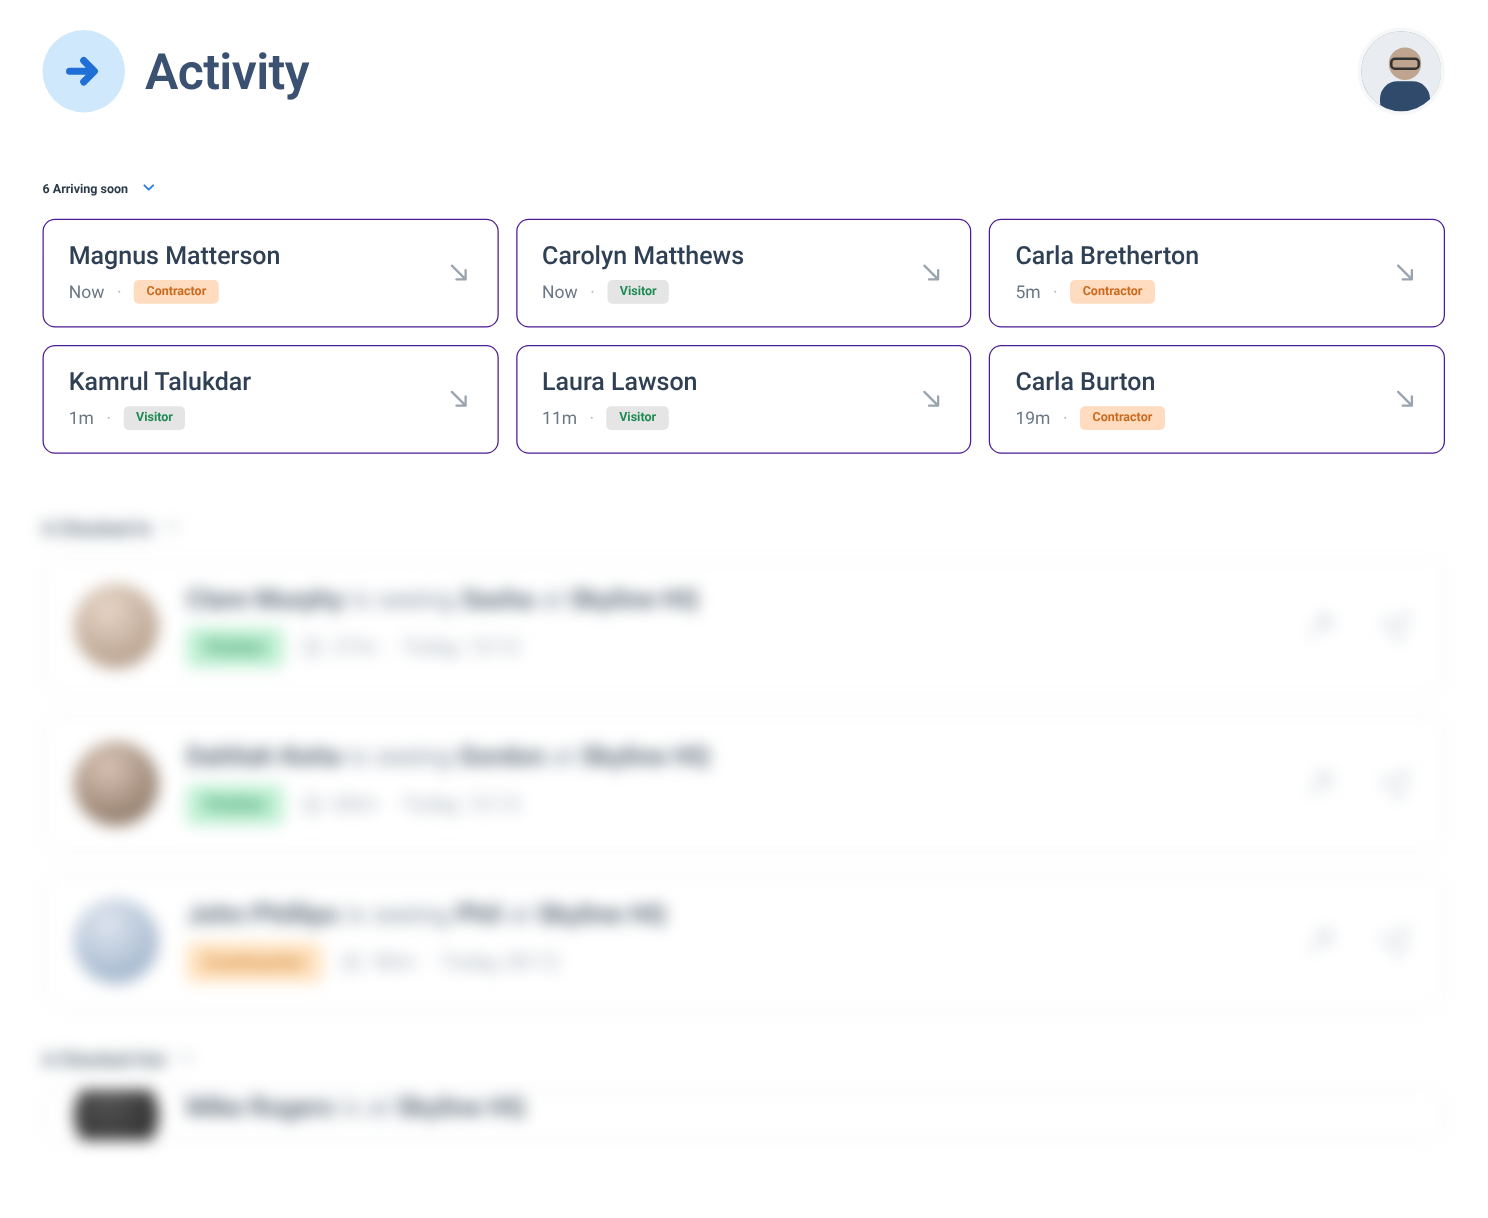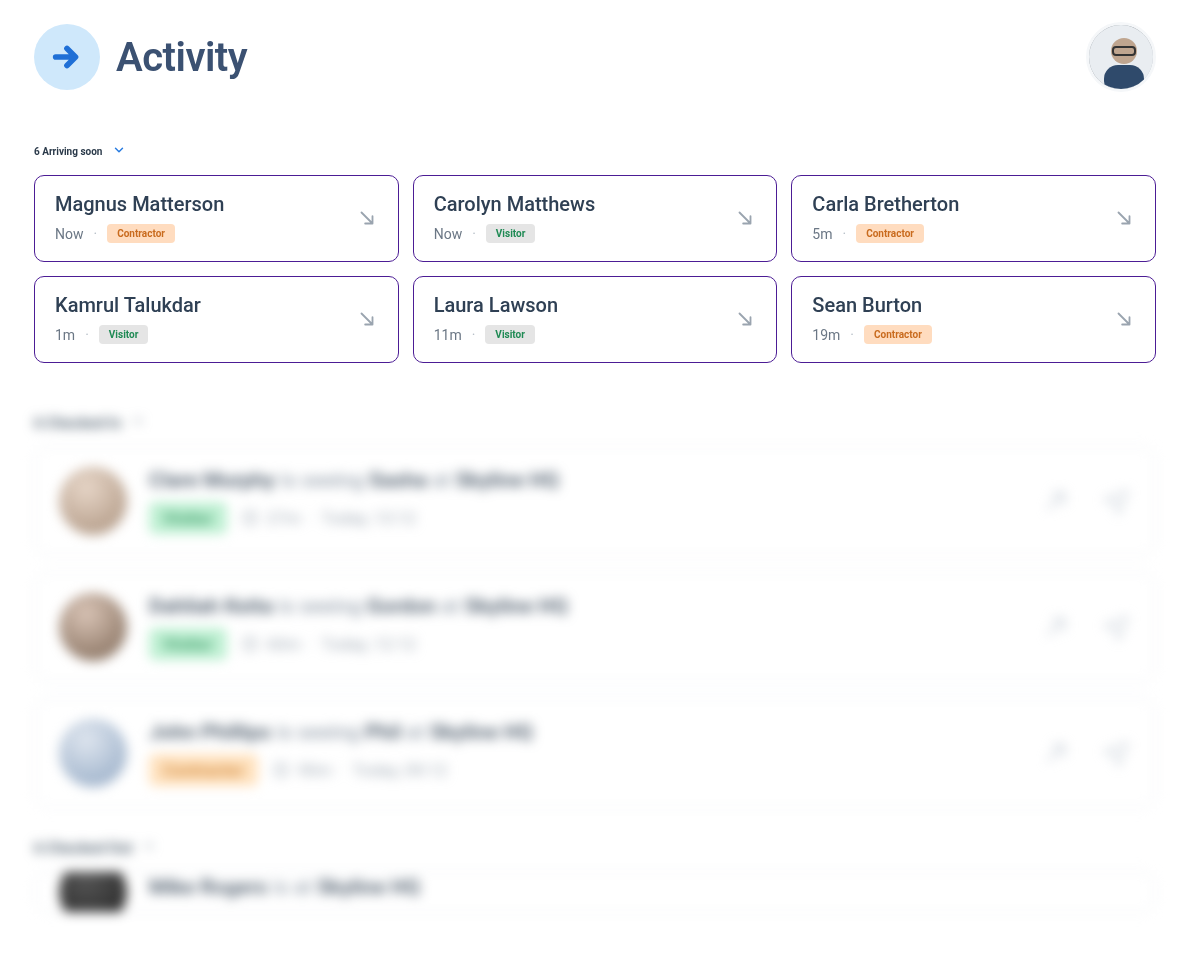--- a/index.html
+++ b/index.html
@@ -299,21 +299,21 @@
       </div>
       <span class="arrow-in">
         <svg width="22" height="22" viewBox="0 0 24 24" fill="none">
             <path d="M6 6l12 12M18 10v8h-8" stroke="currentColor" stroke-width="2" stroke-linecap="round" stroke-linejoin="round"></path>
           </svg>
       </span>
     </div>
 
     <div class="card">
       <div class="card-body">
-        <div class="card-name">Sean Burton</div>
+        <div class="card-name">Carla Burton</div>
         <div class="card-meta">
           <span class="card-time">19m</span>
           <span class="dot">·</span>
           <span class="tag tag-contractor">Contractor</span>
         </div>
       </div>
       <span class="arrow-in">
         <svg width="22" height="22" viewBox="0 0 24 24" fill="none">
             <path d="M6 6l12 12M18 10v8h-8" stroke="currentColor" stroke-width="2" stroke-linecap="round" stroke-linejoin="round"></path>
           </svg>

